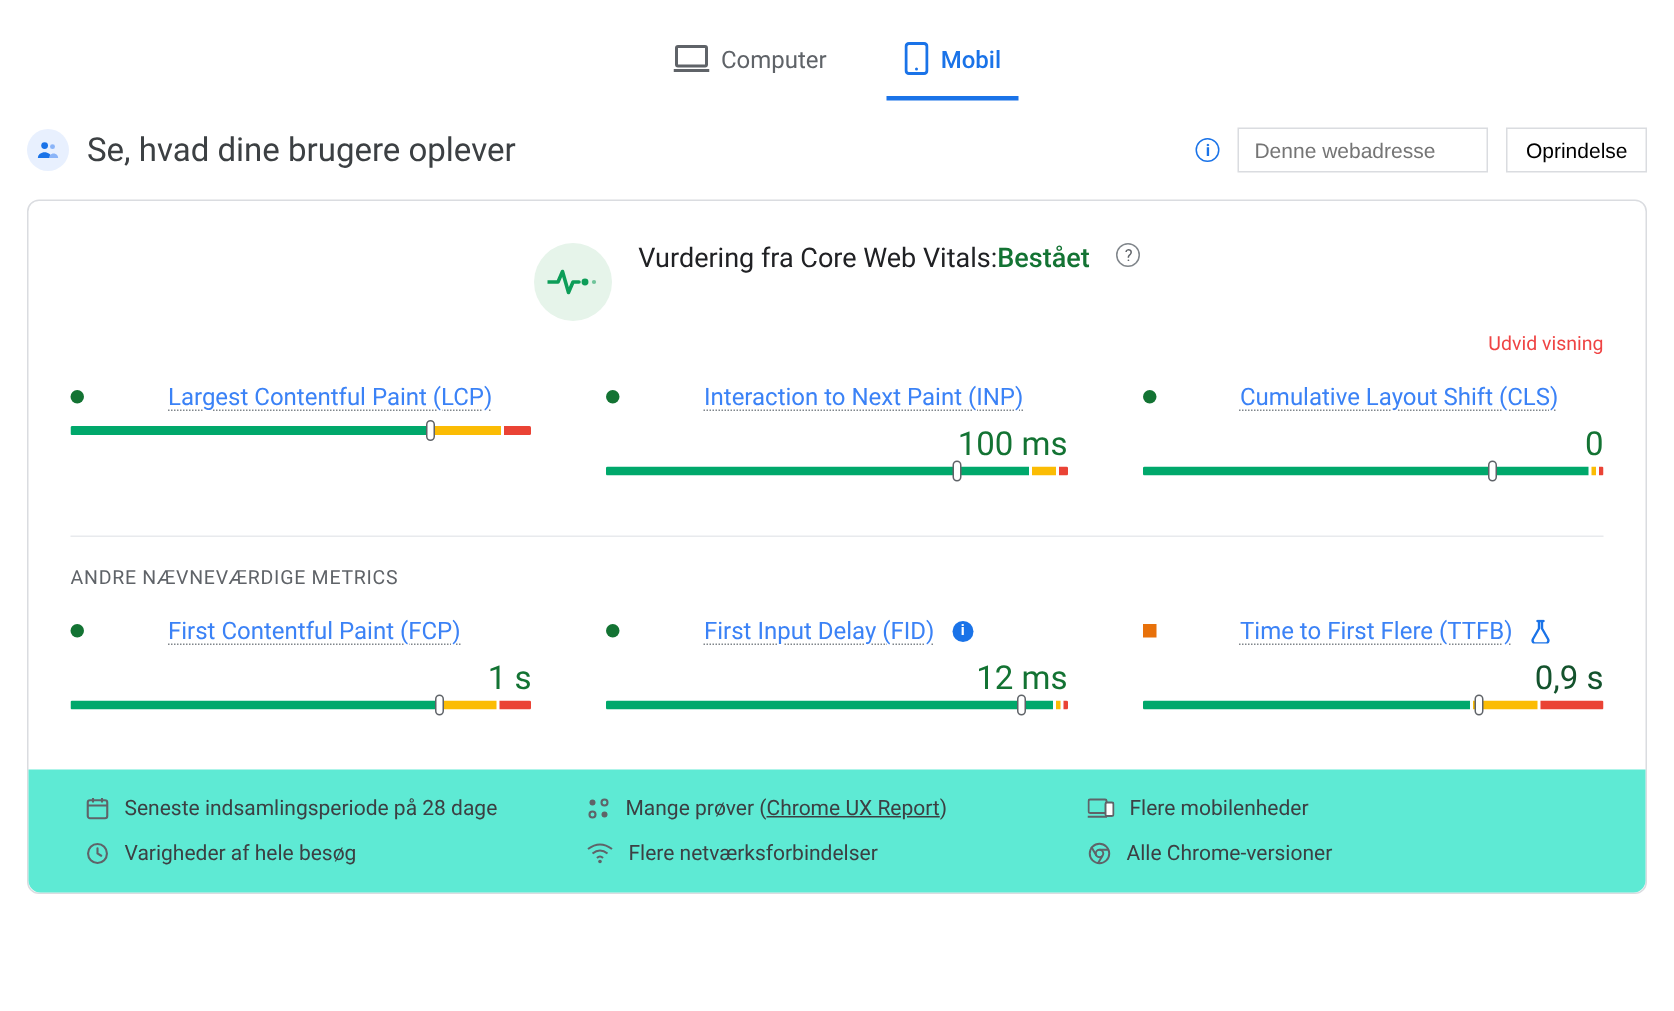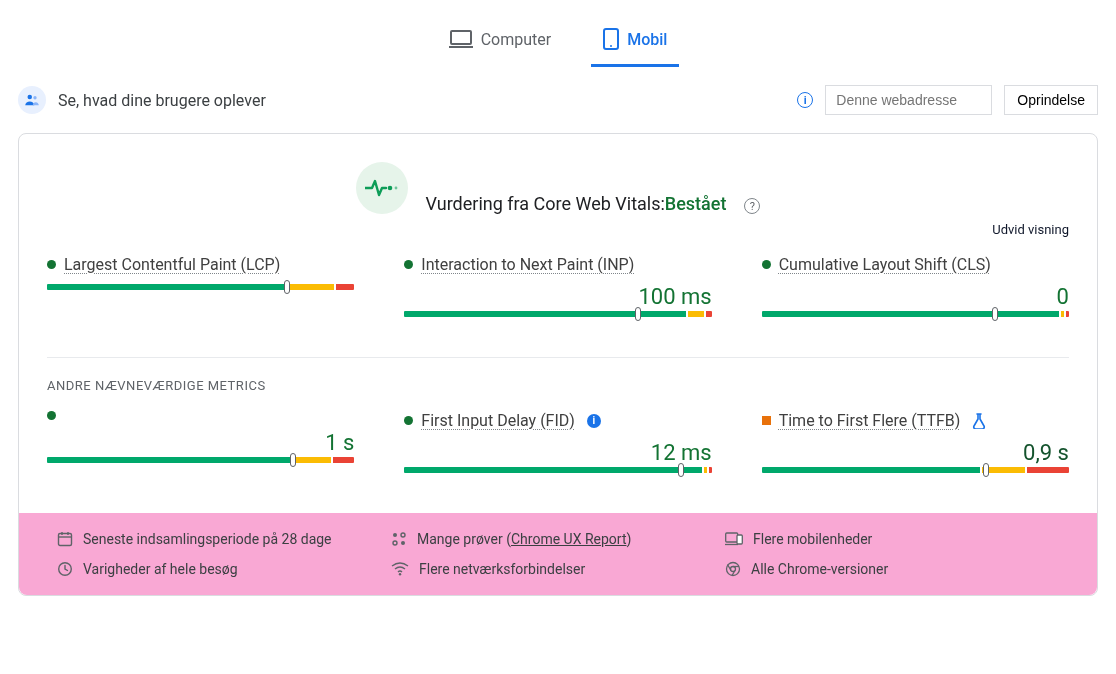--- a/index.html
+++ b/index.html
@@ -40,21 +40,21 @@
     padding: 18px 18px 18px 18px;
     gap: 12px;
   }
   .user-icon {
     width: 28px; height: 28px; border-radius: 50%;
     background: #e8f0fe;
     display:flex;align-items:center;justify-content:center;
     font-size:14px;color:#1a73e8;
   }
   .header-title {
-    font-size: 16px;
+    font-size: 22px;
     color: #3c4043;
     flex: 1;
   }
   .info-icon { color:#1a73e8; font-weight:bold; border:1.5px solid #1a73e8; border-radius:50%; width:16px;height:16px;display:flex;align-items:center;justify-content:center;font-size:11px; cursor:pointer;}
   .url-input {
     border:1px solid #dadce0;
     padding: 6px 10px;
     font-size:14px;
     color:#9aa0a6;
     width: 167px;
@@ -69,68 +69,68 @@
 
   .card {
     margin: 0 18px 18px 18px;
     border:1px solid #dadce0;
     border-radius:8px;
     padding: 28px 28px 0 28px;
   }
 
   .assessment {
     display:flex;
-    align-items:flex-end;
+    align-items:flex-start;
     justify-content:center;
     gap: 18px;
     margin-bottom: 8px;
   }
   .pulse-circle {
     width:52px;height:52px;border-radius:50%;
     background:#e6f4ea;
     display:flex;align-items:center;justify-content:center;
     color:#0d652d;
   }
   .assessment-text { font-size:18px; color:#202124;}
   .passed { color:#137333; font-weight:500;}
   .help-icon { color:#5f6368; border:1.3px solid #80868b; border-radius:50%;width:16px;height:16px;display:flex;align-items:center;justify-content:center;font-size:11px; cursor:pointer;}
 
-  .expand-link { text-align:right; font-size:13px; color:#0f172a; cursor:pointer; margin-bottom:18px;}
+  .expand-link { text-align:right; font-size:13px; color:#ef4444; cursor:pointer; margin-bottom:18px;}
 
   .metrics-row {
     display:flex;
     gap: 50px;
     margin-bottom: 28px;
   }
   .metric { flex:1; }
   .metric-header { display:flex; align-items:center; gap:8px; font-size:16px; margin-bottom:10px;}
   .dot { width:9px;height:9px;border-radius:50%; background:#137333; display:inline-block;}
   .dot.orange { background:#e8710a; border-radius:0;}
-  .metric-name { color:#404040; text-decoration:underline dotted #80868b; text-decoration-thickness:1px; text-underline-offset:3px;}
+  .metric-name { color:#3b82f6; text-decoration:underline dotted #80868b; text-decoration-thickness:1px; text-underline-offset:3px;margin-left:48px;}
   .metric-value { text-align:right; font-size:22px; color:#137333; margin-bottom:2px;}
   .metric-value.orange { color:#14532d;}
   .bar-wrap { position:relative; height:18px;}
   .bar { display:flex; height:6px; width:100%; border-radius:1px; overflow:hidden;}
   .seg { height:100%; }
   .seg.g{background:#00a86b;} .seg.o{background:#fbbc04;} .seg.r{background:#ea4335;}
   .seg + .seg { margin-left:2px;}
   .marker {
     position:absolute; top:-4px; width:6px; height:14px; background:#fff;
     border:1.3px solid #5f6368; border-radius:3px;
     transform:translateX(-50%);
   }
   .info-dot { width:14px;height:14px;border-radius:50%;background:#1a73e8;color:#fff;display:inline-flex;align-items:center;justify-content:center;font-size:10px;font-weight:bold; cursor:pointer; margin-left:4px;}
   .flask-icon { color:#1a73e8; margin-left:4px; }
 
   hr.div { border:none; border-top:1px solid #e8eaed; margin:0 0 20px 0;}
 
   .section-label { font-size:13px; letter-spacing:0.5px; color:#5f6368; margin-bottom:18px;}
 
   .footer {
-    background:#f9a8d4;
+    background:#5eead4;
     margin: 0 -28px;
     padding: 18px 38px;
     display:grid;
     grid-template-columns: 1fr 1fr 1fr;
     row-gap: 14px;
     font-size:14px;
     color:#3c4043;
     border-radius: 0 0 8px 8px;
   }
   .footer-item{ display:flex; align-items:center; gap:10px;}
@@ -238,20 +238,21 @@
   </div>
 
   <hr class="div">
 
   <div class="section-label">ANDRE NÆVNEVÆRDIGE METRICS</div>
 
   <div class="metrics-row">
     <div class="metric">
       <div class="metric-header">
           <span class="dot"></span>
+          <span class="metric-name">First Contentful Paint (FCP)</span>
         </div>
       <div class="metric-value">1 s</div>
       <div class="bar-wrap">
         <div class="bar">
             <div class="seg g" style="width:80%"></div>
             <div class="seg o" style="width:13%"></div>
             <div class="seg r" style="width:7%"></div>
           </div>
         <div class="marker" style="left:80%"></div>
       </div>

